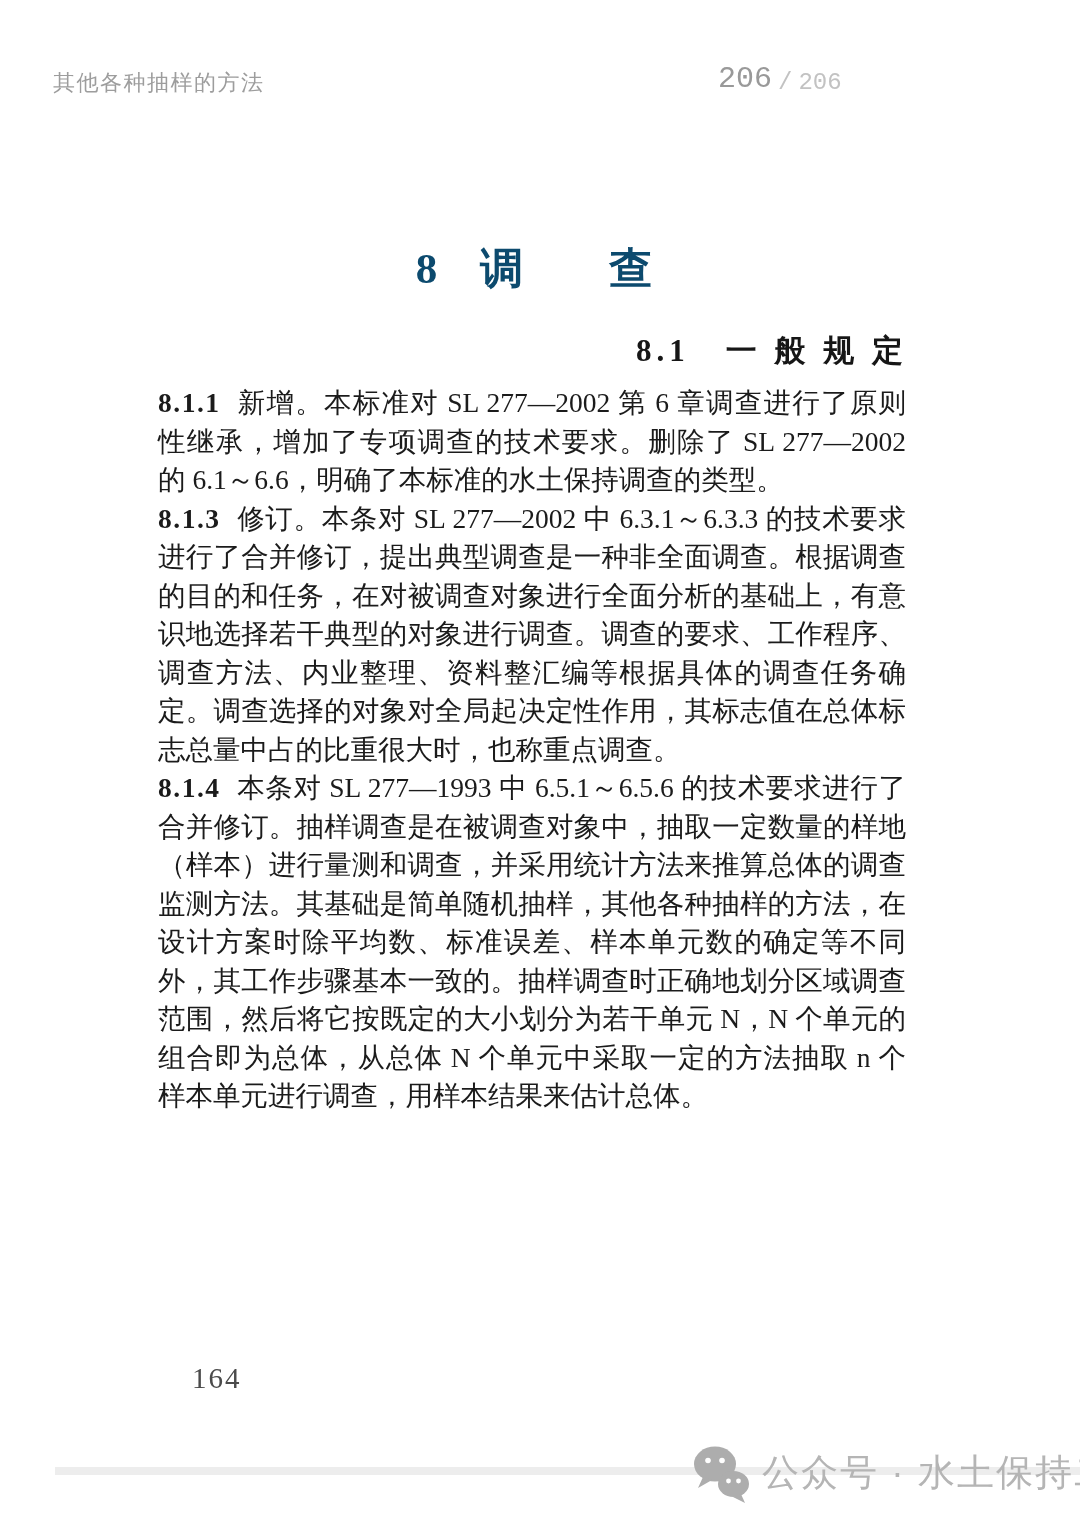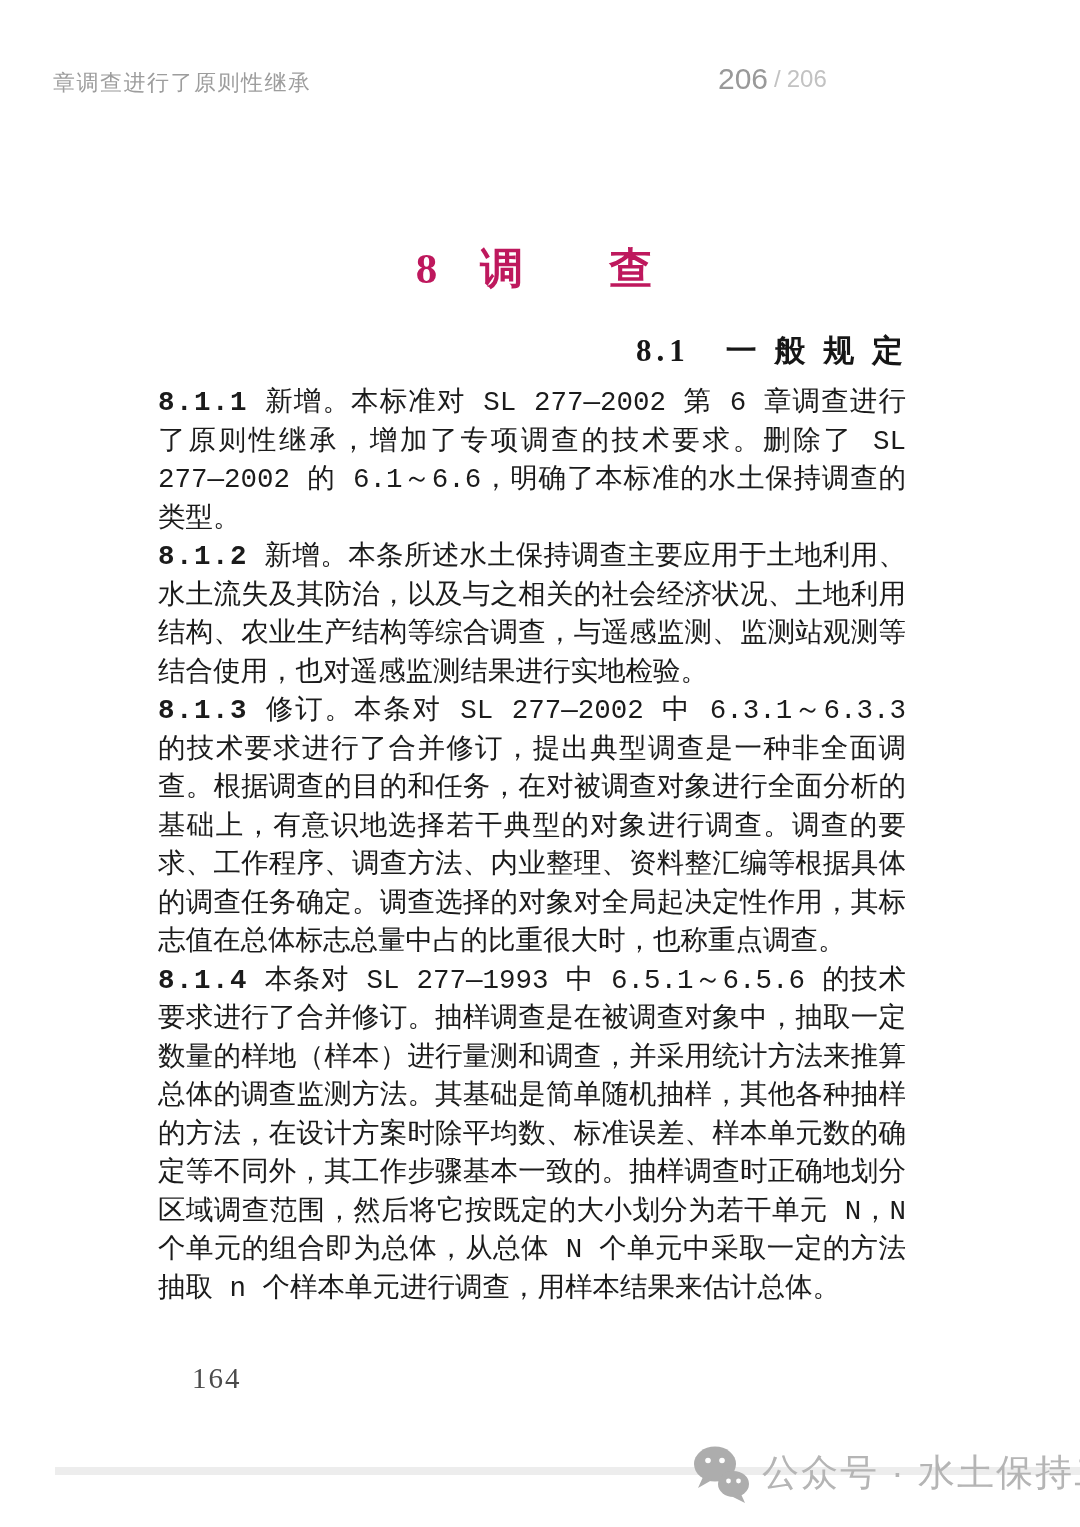--- a/index.html
+++ b/index.html
@@ -24,39 +24,39 @@
     font-family: "Liberation Sans", "DejaVu Sans", sans-serif;
     font-size: 22px;
     color: #9d9d9d;
     letter-spacing: 1.5px;
     white-space: nowrap;
   }
   .page-indicator {
     position: absolute;
     left: 718px;
     top: 62px;
-    font-family: Liberation Sans, sans-serif;
+    font-family: Liberation Mono, monospace;
     white-space: nowrap;
     display: flex;
-    align-items: center;
+    align-items: flex-end;
   }
   .page-current { font-size: 30px; color: #999999; }
   .page-sep     { font-size: 24px; color: #c2c2c2; margin: 0 6px; }
   .page-total   { font-size: 24px; color: #c2c2c2; }
 
   
   .chapter-heading {
     position: absolute;
     left: 160px;
     top: 240px;
     width: 748px;
     text-align: center;
     font-size: 43px;
     font-weight: bold;
-    color: #be185d;
+    color: #0c4a6e;
     white-space: pre;
   }
   .section-heading {
     position: absolute;
     left: 160px;
     top: 330px;
     width: 748px;
     text-align: right;
     font-size: 31px;
     font-weight: bold;
@@ -66,21 +66,20 @@
   }
   .content {
     position: absolute;
     left: 158px;
     top: 384px;
     width: 748px;
     font-size: 27.5px;
     line-height: 38.5px;
     color: #1b1b1b;
     text-align: justify;
-    font-family: Liberation Mono, monospace;
   }
   .content p { margin: 0; }
   .content .num {
     font-weight: bold;
     letter-spacing: 1.5px;
     margin-right: 16px;
   }
   .page-number {
     position: absolute;
     left: 192px;
@@ -114,36 +113,35 @@
     color: #b5b5b5;
     letter-spacing: 2px;
     white-space: nowrap;
   }
 </style>
 </head>
 <body>
 
 <div class="canvas">
 
-  <div class="doc-title">章调查进行了原则性继承</div>
+  <div class="doc-title">其他各种抽样的方法</div>
 
   <div class="page-indicator">
     <span class="page-current">206</span>
     <span class="page-sep">/</span>
     <span class="page-total">206</span>
   </div>
 
   <div class="chapter-heading">8　调　　查</div>
 
   <div class="section-heading">8.1　一 般 规 定</div>
 
   <div class="content" id="content">
   <p><b class="num">8.1.1</b><span>新增。本标准对 SL 277—2002 第 6 章调查进行了原则性继承，增加了专项调查的技术要求。删除了 SL 277—2002 的 6.1～6.6，明确了本标准的水土保持调查的类型。</span></p>
 
-  <p><b class="num">8.1.2</b><span>新增。本条所述水土保持调查主要应用于土地利用、水土流失及其防治，以及与之相关的社会经济状况、土地利用结构、农业生产结构等综合调查，与遥感监测、监测站观测等结合使用，也对遥感监测结果进行实地检验。</span></p>
 
   <p><b class="num">8.1.3</b><span>修订。本条对 SL 277—2002 中 6.3.1～6.3.3 的技术要求进行了合并修订，提出典型调查是一种非全面调查。根据调查的目的和任务，在对被调查对象进行全面分析的基础上，有意识地选择若干典型的对象进行调查。调查的要求、工作程序、调查方法、内业整理、资料整汇编等根据具体的调查任务确定。调查选择的对象对全局起决定性作用，其标志值在总体标志总量中占的比重很大时，也称重点调查。</span></p>
 
   <p><b class="num">8.1.4</b><span>本条对 SL 277—1993 中 6.5.1～6.5.6 的技术要求进行了合并修订。抽样调查是在被调查对象中，抽取一定数量的样地（样本）进行量测和调查，并采用统计方法来推算总体的调查监测方法。其基础是简单随机抽样，其他各种抽样的方法，在设计方案时除平均数、标准误差、样本单元数的确定等不同外，其工作步骤基本一致的。抽样调查时正确地划分区域调查范围，然后将它按既定的大小划分为若干单元 N，N 个单元的组合即为总体，从总体 N 个单元中采取一定的方法抽取 n 个样本单元进行调查，用样本结果来估计总体。</span></p>
 </div>
 
   <div class="page-number">164</div>
 
   <div class="footer-band"></div>
 

